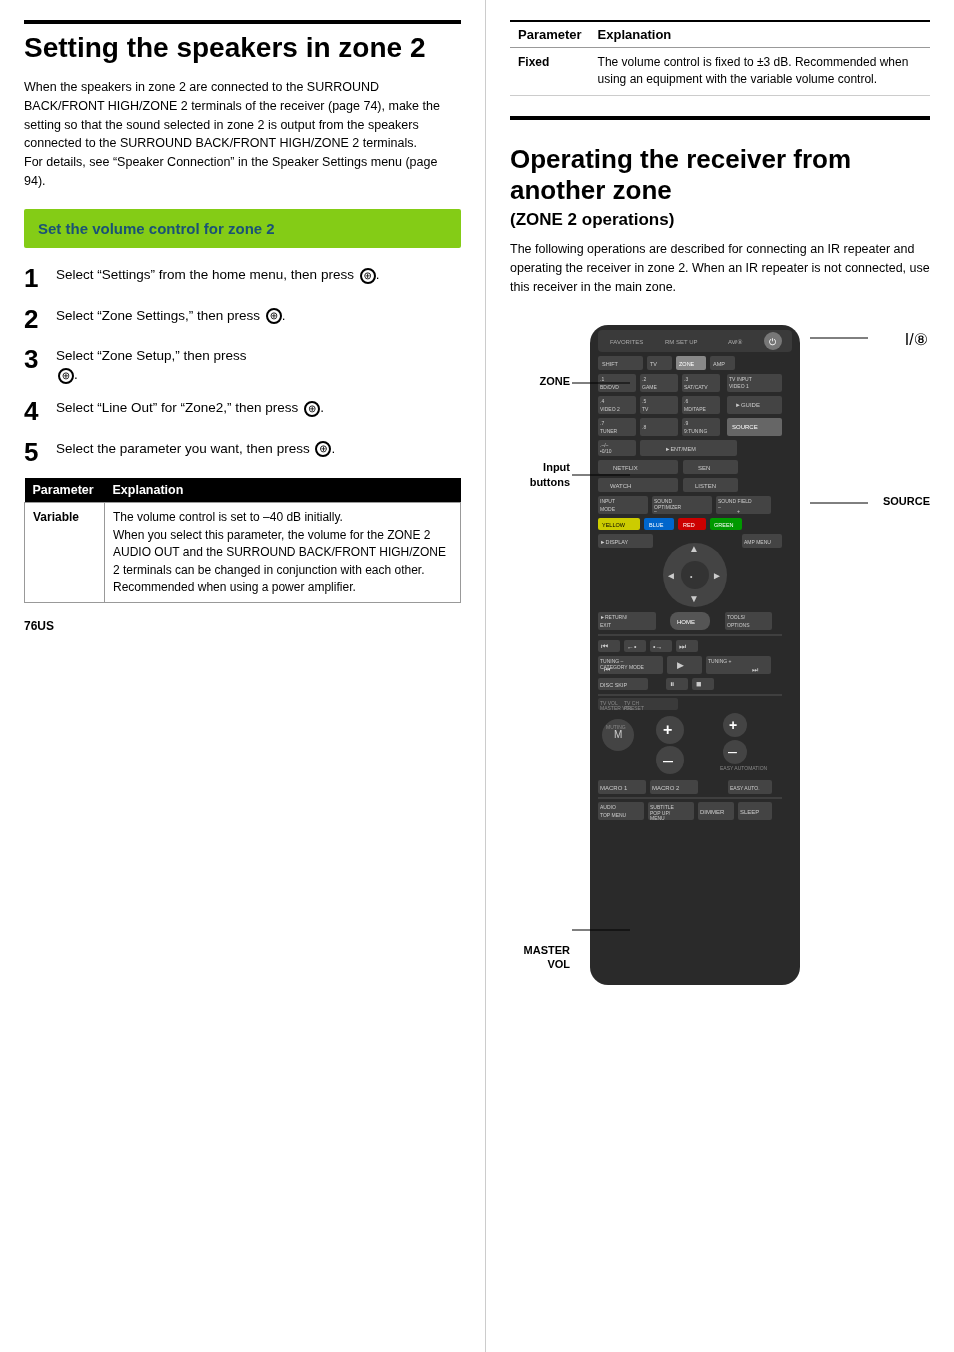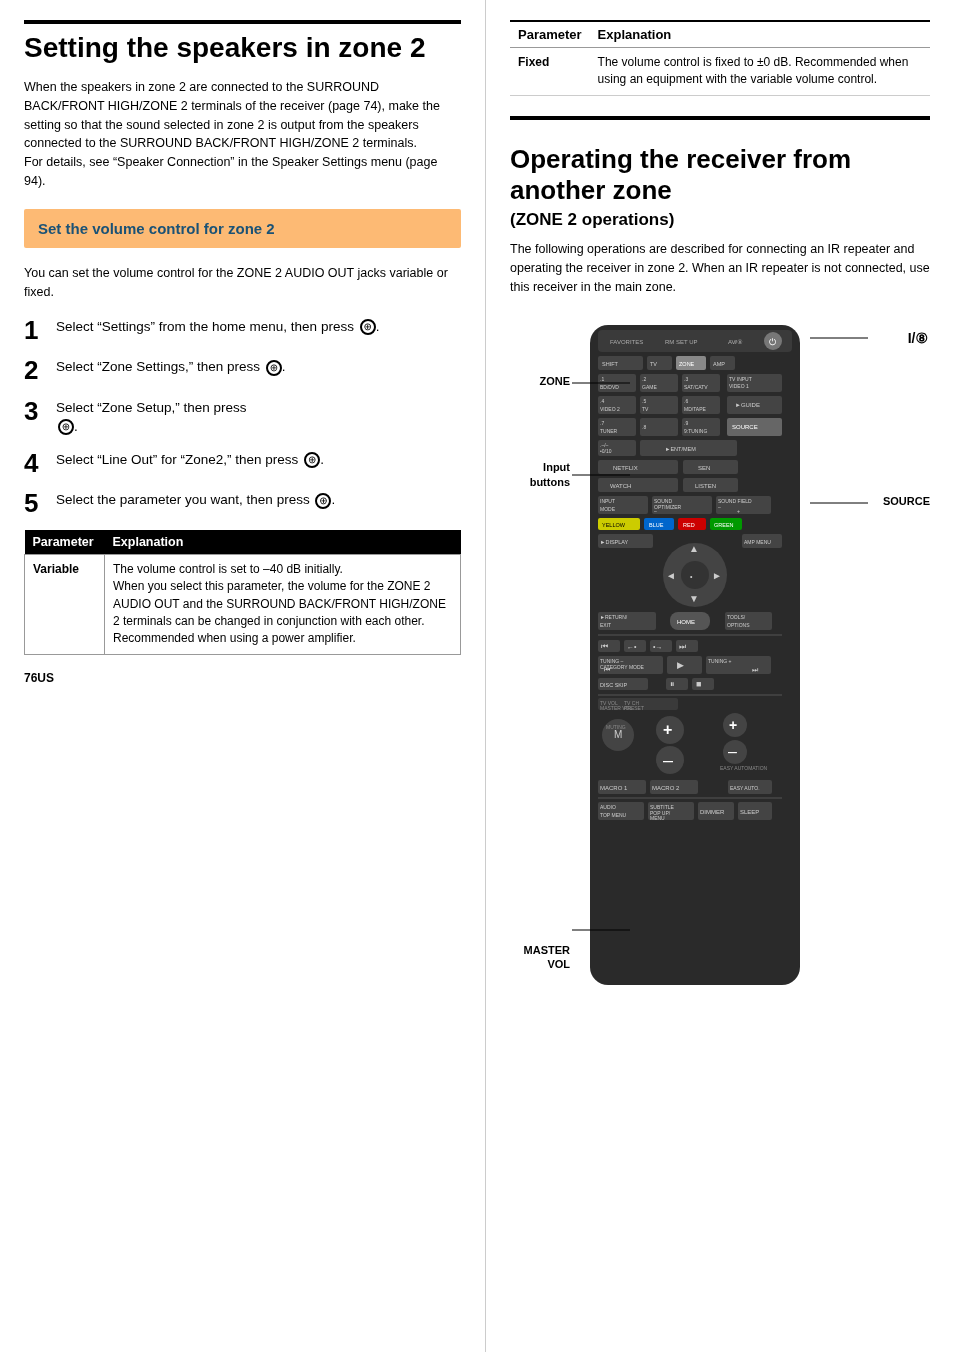--- a/index.html
+++ b/index.html
@@ -28,21 +28,21 @@
       margin-bottom: 14px;
       border-top: 4px solid #000;
       padding-top: 8px;
     }
     .intro-text {
       font-size: 12.5px;
       line-height: 1.5;
       margin-bottom: 18px;
     }
     .section-box {
-      background: #fdba74;
+      background: #84cc16;
       padding: 10px 14px;
       margin-bottom: 16px;
       border-radius: 2px;
     }
     .section-box-title {
       font-size: 15px;
       font-weight: 900;
       color: #1a5276;
       line-height: 1.3;
     }
@@ -157,21 +157,20 @@
 <body>
 
 <div class="left-column">
   <h1 class="page-title">Setting the speakers in zone 2</h1>
   <p class="intro-text">When the speakers in zone 2 are connected to the SURROUND BACK/FRONT HIGH/ZONE 2 terminals of the receiver (page 74), make the setting so that the sound selected in zone 2 is output from the speakers connected to the SURROUND BACK/FRONT HIGH/ZONE 2 terminals.<br>For details, see “Speaker Connection” in the Speaker Settings menu (page 94).</p>
 
   <div class="section-box">
     <div class="section-box-title">Set the volume control for zone 2</div>
   </div>
 
-  <p class="volume-intro">You can set the volume control for the ZONE 2 AUDIO OUT jacks variable or fixed.</p>
 
   <div class="step">
     <div class="step-number">1</div>
     <div class="step-text">Select “Settings” from the home menu, then press <span class="enter-icon">⊕</span>.</div>
   </div>
   <div class="step">
     <div class="step-number">2</div>
     <div class="step-text">Select “Zone Settings,” then press <span class="enter-icon">⊕</span>.</div>
   </div>
   <div class="step">
@@ -205,39 +204,39 @@
 
 <div class="right-column">
   <table class="right-top-table">
     <tbody>
         <tr>
       <th>Parameter</th>
       <th>Explanation</th>
     </tr>
     <tr>
       <td>Fixed</td>
-      <td>The volume control is fixed to ±0 dB. Recommended when using an equipment with the variable volume control.</td>
+      <td>The volume control is fixed to ±3 dB. Recommended when using an equipment with the variable volume control.</td>
     </tr>
   </tbody>
     </table>
 
   <h2 class="section-title">Operating the receiver from another zone</h2>
   <h3 class="sub-section-title">(ZONE 2 operations)</h3>
   <p class="section-description">The following operations are described for connecting an IR repeater and operating the receiver in zone 2. When an IR repeater is not connected, use this receiver in the main zone.</p>
 
   <div style="position:relative; width: 420px; margin: 0 auto;">
 
     <div style="position:absolute; left:0; top:55px; font-size:11px; font-weight:700; text-align:right; width:60px;">ZONE</div>
     <div style="position:absolute; left:0; top:140px; font-size:11px; font-weight:700; text-align:right; width:60px; line-height:1.3;">Input<br>buttons</div>
 
     <div style="position:absolute; right:0; top:175px; font-size:11px; font-weight:700;">SOURCE</div>
 
     <div style="position:absolute; left:0; bottom:32px; font-size:11px; font-weight:700; text-align:right; width:60px; line-height:1.3;">MASTER<br>VOL</div>
 
-    <div style="position:absolute; right:2px; top:10px; font-size:14px; font-weight:700;">I/⑧</div>
+    <div style="position:absolute; right:2px; top:10px; font-size:16px; font-weight:400;">I/⑧</div>
 
     <svg style="position:absolute;top:0;left:0;width:420px;height:700px;pointer-events:none;">
 
       <line x1="62" y1="63" x2="120" y2="63" stroke="#000" stroke-width="1"></line>
 
       <line x1="62" y1="155" x2="120" y2="155" stroke="#000" stroke-width="1"></line>
 
       <line x1="300" y1="183" x2="358" y2="183" stroke="#000" stroke-width="1"></line>
 
       <line x1="62" y1="610" x2="120" y2="610" stroke="#000" stroke-width="1"></line>

